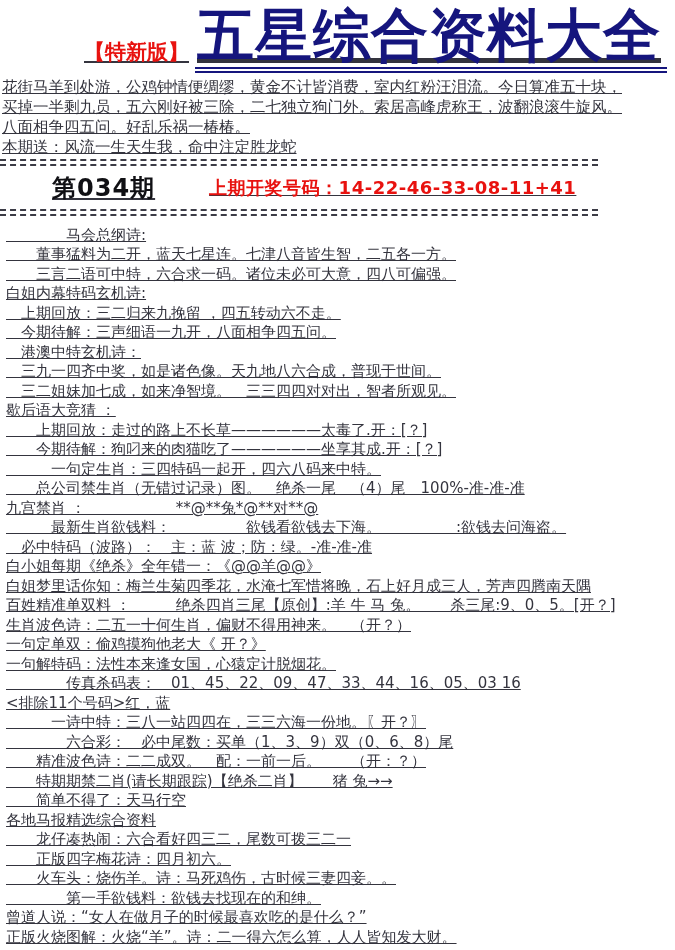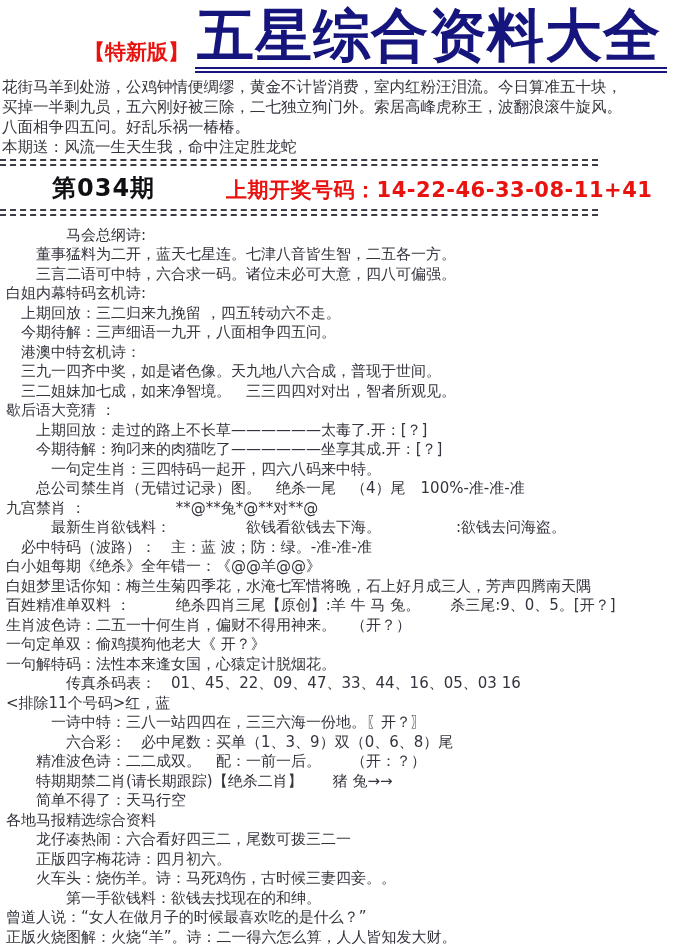--- a/index.html
+++ b/index.html
@@ -4,21 +4,21 @@
 <style>
   :root{
     --red:#e8120f; --navy:#15157d; --ink:#34343e; --rule:#3c3c46; --issue-black:#101014;
   }
   html,body{margin:0;padding:0;}
   body{
     width:675px;height:950px;overflow:hidden;background:#ffffff;
     font-family:"DejaVu Sans","Liberation Sans",sans-serif;
     color:var(--ink);
   }
-  .sheet{width:675px;height:756px;position:relative;}
+  .sheet{width:675px;height:756px;position:relative;text-decoration:underline;}
 
   
   .masthead{
     display:flex;align-items:flex-end;gap:6px;
     padding:6px 0 0 84px;white-space:nowrap;
   }
   .badge{
     color:var(--red);font-weight:bold;font-size:21px;line-height:1;
     margin-bottom:10px;letter-spacing:0px;
   }
@@ -39,28 +39,28 @@
 
   
   .rule{
     width:598px;height:3px;margin:2px 0 2px 0;
     border-top:2px dashed var(--rule);
     border-bottom:2px dashed var(--rule);
   }
 
   
   .issue-row{
-    display:flex;align-items:flex-end;gap:71px;
+    display:flex;align-items:center;gap:54px;
     padding:4px 0 3px 52px;white-space:nowrap;
   }
   .issue-no{
     color:var(--issue-black);font-weight:bold;font-size:24px;letter-spacing:1px;
   }
   .draw{
-    color:var(--red);font-weight:bold;font-size:21px;letter-spacing:0.5px;
+    color:var(--red);font-weight:bold;font-size:18px;letter-spacing:0.5px;
   }
 
   
   .body-lines{padding:8px 0 0 6px;}
   .body-lines .line{font-size:15px;line-height:19.5px;}
 </style>
 </head>
 <body>
 
 <div class="sheet">

